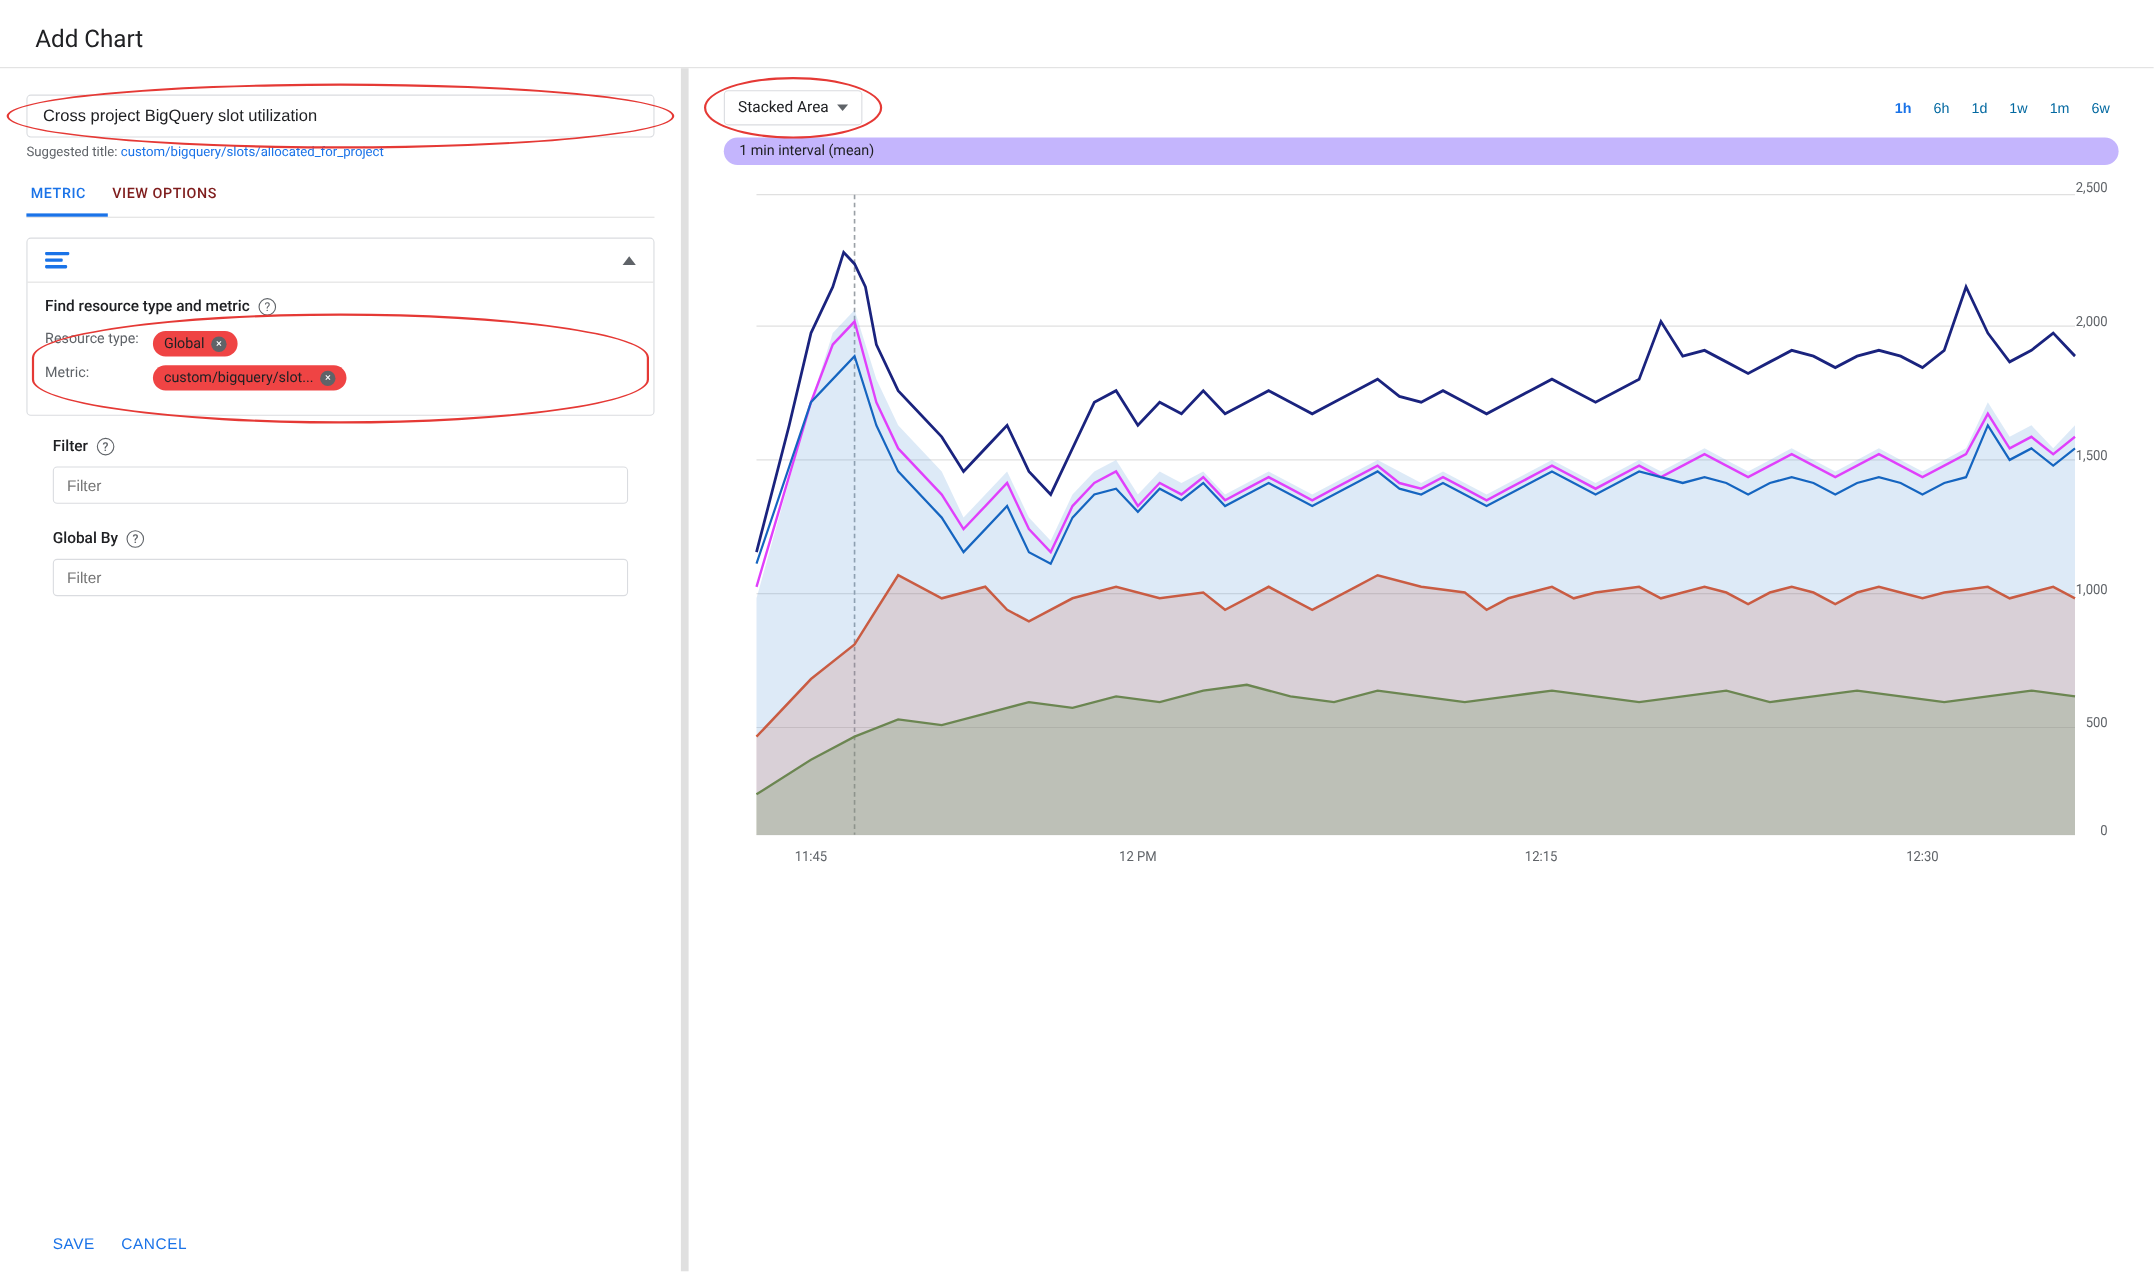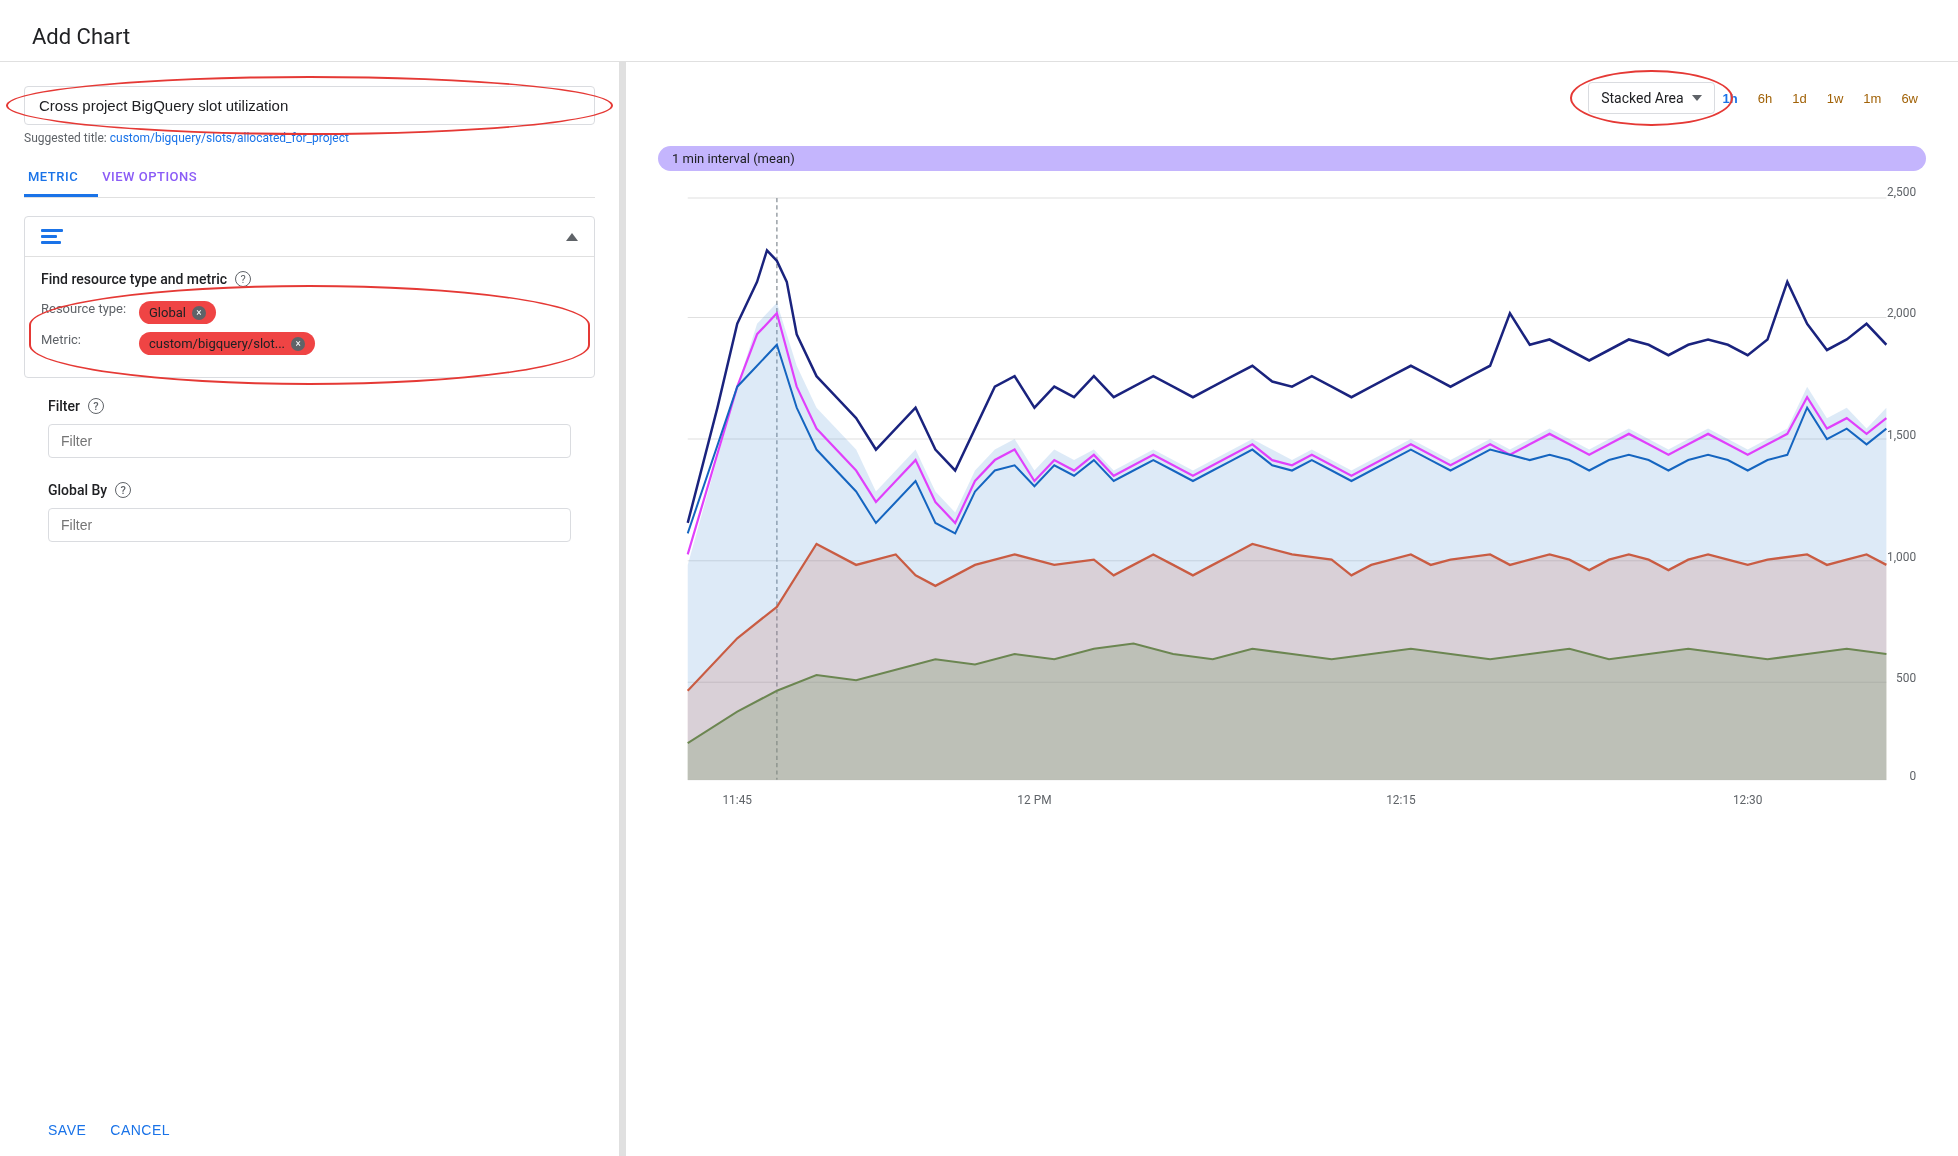--- a/index.html
+++ b/index.html
@@ -62,21 +62,21 @@
       display: flex;
       border-bottom: 1px solid #e0e0e0;
       margin-bottom: 0;
     }
     .tab {
       padding: 10px 20px 10px 4px;
       font-size: 13px;
       font-weight: 500;
       letter-spacing: 0.5px;
       cursor: pointer;
-      color: #8b5cf6;
+      color: #7f1d1d;
       border-bottom: 3px solid transparent;
       text-transform: uppercase;
     }
     .tab.active {
       color: #1a73e8;
       border-bottom: 3px solid #1a73e8;
       text-align: right;
     }
     .metric-section {
       margin-top: 16px;
@@ -219,22 +219,22 @@
     
     .right-panel {
       flex: 1;
       display: flex;
       flex-direction: column;
       padding: 20px 32px 0 32px;
     }
     .chart-controls {
       display: flex;
       align-items: center;
-      justify-content: flex-end;
-      margin-bottom: 32px;
+      justify-content: space-between;
+      margin-bottom: 11px;
     }
     .chart-type-dropdown {
       display: inline-flex;
       align-items: center;
       border: 1px solid #dadce0;
       border-radius: 4px;
       padding: 7px 12px;
       font-size: 14px;
       color: #202124;
       gap: 8px;
@@ -246,21 +246,21 @@
       border-left: 5px solid transparent;
       border-right: 5px solid transparent;
       border-top: 6px solid #5f6368;
     }
     .time-range-buttons {
       display: flex;
       gap: 4px;
     }
     .time-btn {
       font-size: 13px;
-      color: #a16207;
+      color: #0369a1;
       padding: 4px 8px;
       cursor: pointer;
       border: none;
       background: none;
       border-radius: 4px;
     }
     .time-btn.active {
       color: #1a73e8;
       font-weight: 600;
     }

